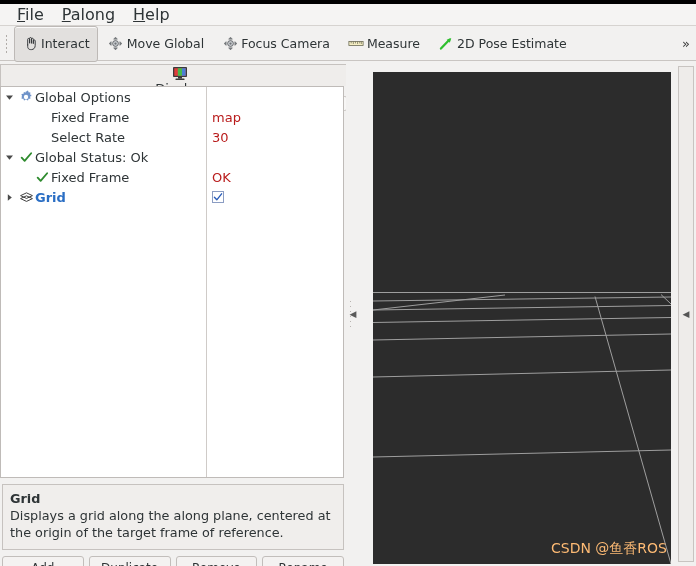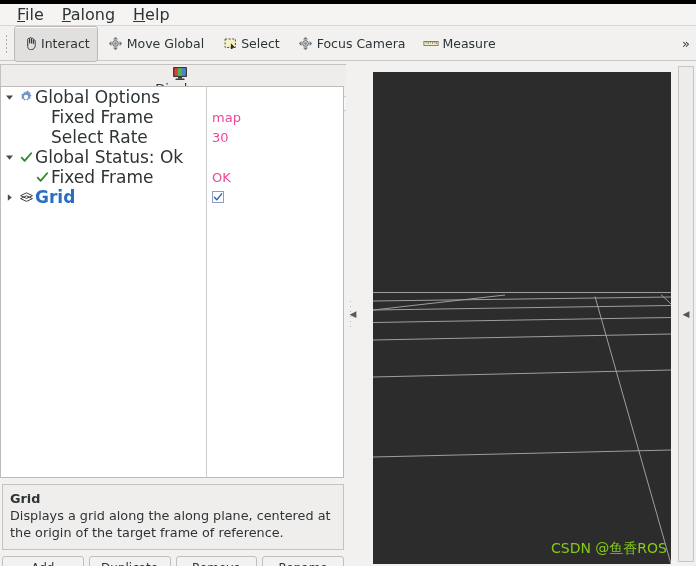--- a/index.html
+++ b/index.html
@@ -170,30 +170,30 @@
     width: 16px; height: 20px;
     display: flex; align-items: center; justify-content: center;
     flex: 0 0 16px;
   }
   .tw-icon {
     width: 18px; height: 20px;
     display: flex; align-items: center; justify-content: center;
     flex: 0 0 18px;
   }
   .tw-label {
-    font-size: 17px;
+    font-size: 13px;
     color: #2e3436;
     white-space: nowrap;
   }
   .tw-label.link { color: #2a6ec4; font-weight: bold; }
   .tw-value {
     position: absolute;
     left: 211px;
     font-size: 13px;
-    color: #ec4899;
+    color: #b91c1c;
     display: flex;
     align-items: center;
     gap: 5px;
     white-space: nowrap;
   }
   .swatch {
     width: 11px; height: 11px;
     background: #303030;
     border: 1px solid #1a1a1a;
     display: inline-block;
@@ -284,21 +284,21 @@
     left: 11px; top: 8px;
     width: 298px; height: 492px;
     background: #2c2c2c;
     overflow: hidden;
   }
   .render-view svg { display: block; }
   .watermark {
     position: absolute;
     right: 4px; bottom: 6px;
     font-size: 14px;
-    color: #84cc16;
+    color: #fdba74;
     font-family: "DejaVu Sans", "Liberation Sans", sans-serif;
     white-space: nowrap;
     pointer-events: none;
   }
 
   
   .right-bar {
     position: absolute;
     left: 678px; top: 4px;
     width: 16px; height: 496px;
@@ -339,29 +339,20 @@
     <span class="tb-icon">
       <svg width="15" height="15" viewBox="0 0 16 16">
         <path d="M8 1.2 L10 3.4 L6 3.4 Z M8 14.8 L10 12.6 L6 12.6 Z M1.2 8 L3.4 6 L3.4 10 Z M14.8 8 L12.6 6 L12.6 10 Z" fill="#7b7f84" stroke="#55595d" stroke-width="0.5"></path>
         <circle cx="8" cy="8" r="3.1" fill="#c9ccd0" stroke="#55595d" stroke-width="0.9"></circle>
         <circle cx="8" cy="8" r="1.2" fill="#6e7276"></circle>
       </svg>
     </span>
     <span>Move Global</span>
   </div>
 
-  <div class="tb-btn">
-    <span class="tb-icon">
-      <svg width="15" height="15" viewBox="0 0 16 16">
-        <rect x="2.2" y="3.2" width="11" height="9" fill="#f7f0c2" stroke="#4a4a3a" stroke-width="1" stroke-dasharray="2.2 1.6"></rect>
-        <path d="M8.4 7.6 L13.2 12.4 L10.2 12.4 L10.2 13.8 L8.4 13.8 Z" fill="#2b2b2b"></path>
-      </svg>
-    </span>
-    <span>Select</span>
-  </div>
 
   <div class="tb-btn">
     <span class="tb-icon">
       <svg width="15" height="15" viewBox="0 0 16 16">
         <path d="M8 1.2 L10 3.4 L6 3.4 Z M8 14.8 L10 12.6 L6 12.6 Z M1.2 8 L3.4 6 L3.4 10 Z M14.8 8 L12.6 6 L12.6 10 Z" fill="#7b7f84" stroke="#55595d" stroke-width="0.5"></path>
         <circle cx="8" cy="8" r="3.1" fill="#c9ccd0" stroke="#55595d" stroke-width="0.9"></circle>
         <circle cx="8" cy="8" r="1.2" fill="#6e7276"></circle>
       </svg>
     </span>
     <span>Focus Camera</span>
@@ -370,20 +361,29 @@
   <div class="tb-btn">
     <span class="tb-icon">
       <svg width="16" height="15" viewBox="0 0 18 16">
         <rect x="1" y="5.8" width="16" height="4.4" fill="#f6efc4" stroke="#6a6a55" stroke-width="0.9"></rect>
         <path d="M3.6 5.8 v2.1 M6 5.8 v2.8 M8.4 5.8 v2.1 M10.8 5.8 v2.8 M13.2 5.8 v2.1 M15 5.8 v2.8" stroke="#6a6a55" stroke-width="0.8"></path>
       </svg>
     </span>
     <span>Measure</span>
   </div>
 
+  <div class="tb-btn">
+    <span class="tb-icon">
+      <svg width="16" height="15" viewBox="0 0 16 16">
+        <path d="M2.6 13.4 L11.6 4.0" stroke="#2fbf2f" stroke-width="2.4" stroke-linecap="round"></path>
+        <path d="M13.6 2.2 L12.1 7.2 L8.7 3.9 Z" fill="#2fbf2f"></path>
+      </svg>
+    </span>
+    <span>2D Pose Estimate</span>
+  </div>
 
   <div class="tb-overflow">»</div>
 </div>
 
 <div class="main">
 
   <div class="dock">
 
     <div class="dock-title">
       <span class="tb-icon">

